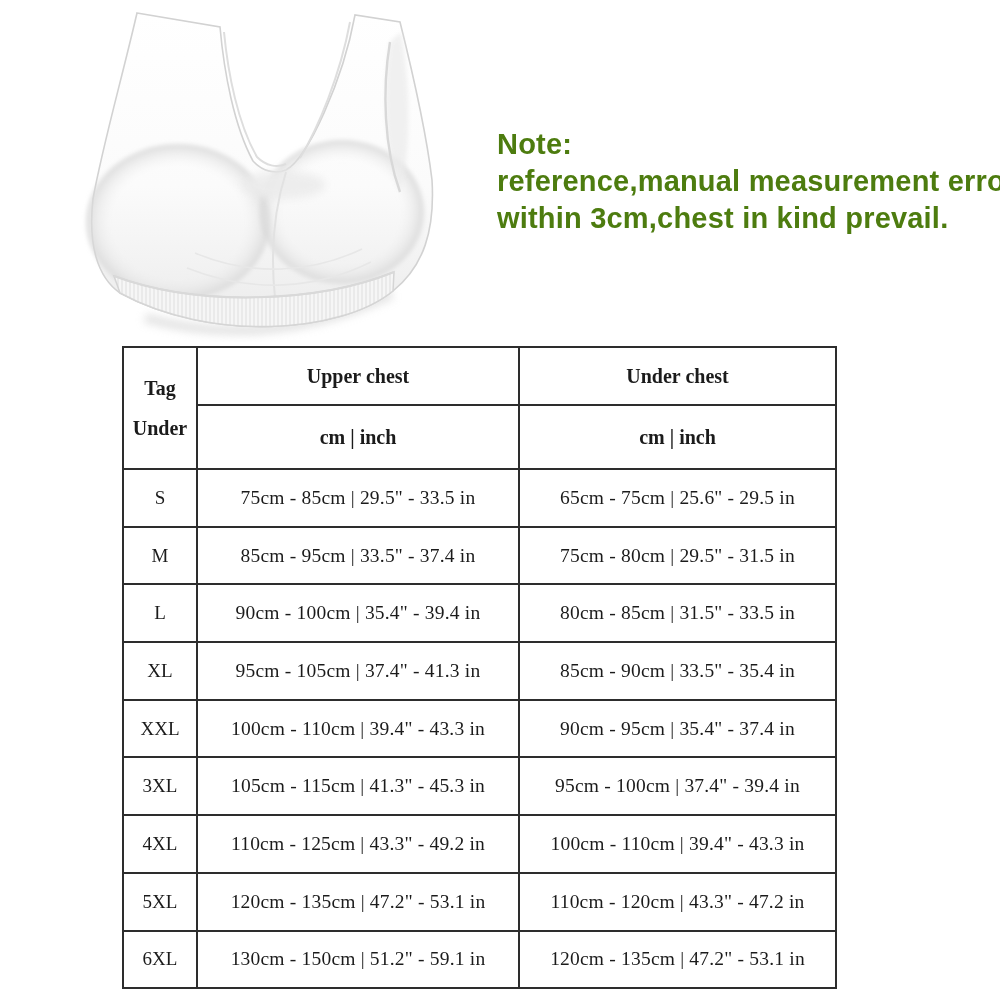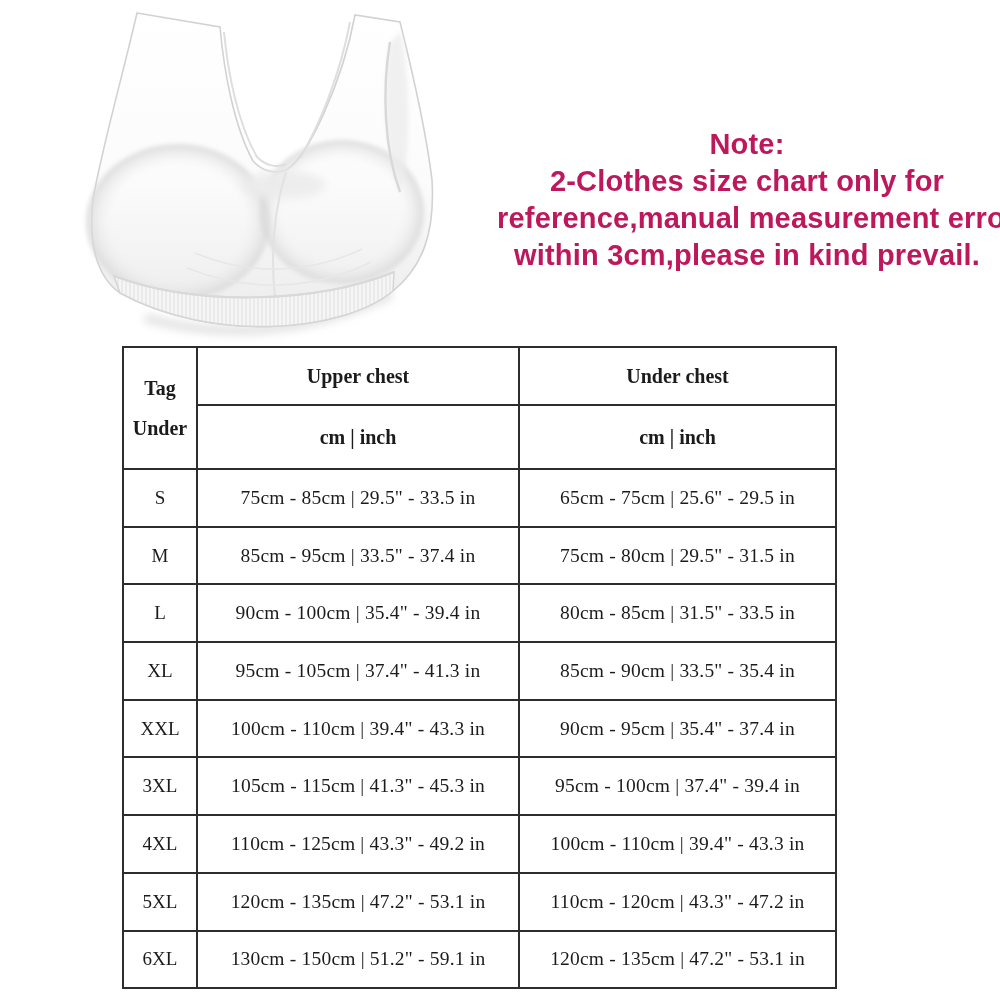--- a/index.html
+++ b/index.html
@@ -119,25 +119,24 @@
       <path d="M226,172 C214,210 210,250 215,298" fill="none" stroke="#e2e2e2" stroke-width="2"></path>
 
       <path d="M135,253 C192,277 252,273 302,249" fill="none" stroke="#e7e7e7" stroke-width="1.6"></path>
       <path d="M127,268 C192,294 257,289 311,262" fill="none" stroke="#e7e7e7" stroke-width="1.6"></path>
 
       <path d="M54,276 C140,308 260,302 334,272 L333,291 C280,334 150,342 60,293 Z" fill="url(#rib)" stroke="#d5d5d5" stroke-width="1.5"></path>
       <path d="M54,276 C140,308 260,302 334,272" fill="none" stroke="#d9d9d9" stroke-width="2"></path>
     </svg>
   </div>
 
-  <div class="note" style="color: #be185d; text-align: center;">
+  <div class="note" style="color: #4d7c0f;">
     <div>Note:</div>
-    <div>2-Clothes size chart only for</div>
     <div>reference,manual measurement error</div>
-    <div>within 3cm,please in kind prevail.</div>
+    <div>within 3cm,chest in kind prevail.</div>
   </div>
 
   <table class="size-table">
     <colgroup>
       <col style="width:74px">
       <col style="width:322px">
       <col style="width:317px">
     </colgroup>
     <thead>
       <tr class="r1">

